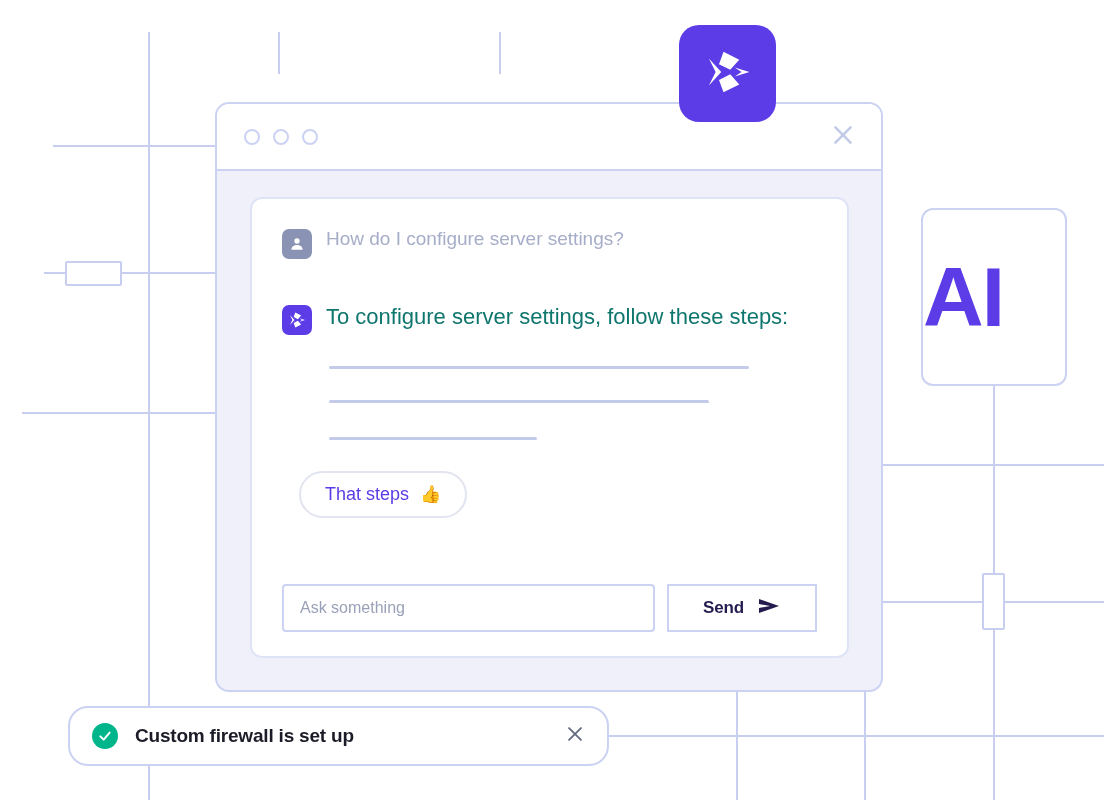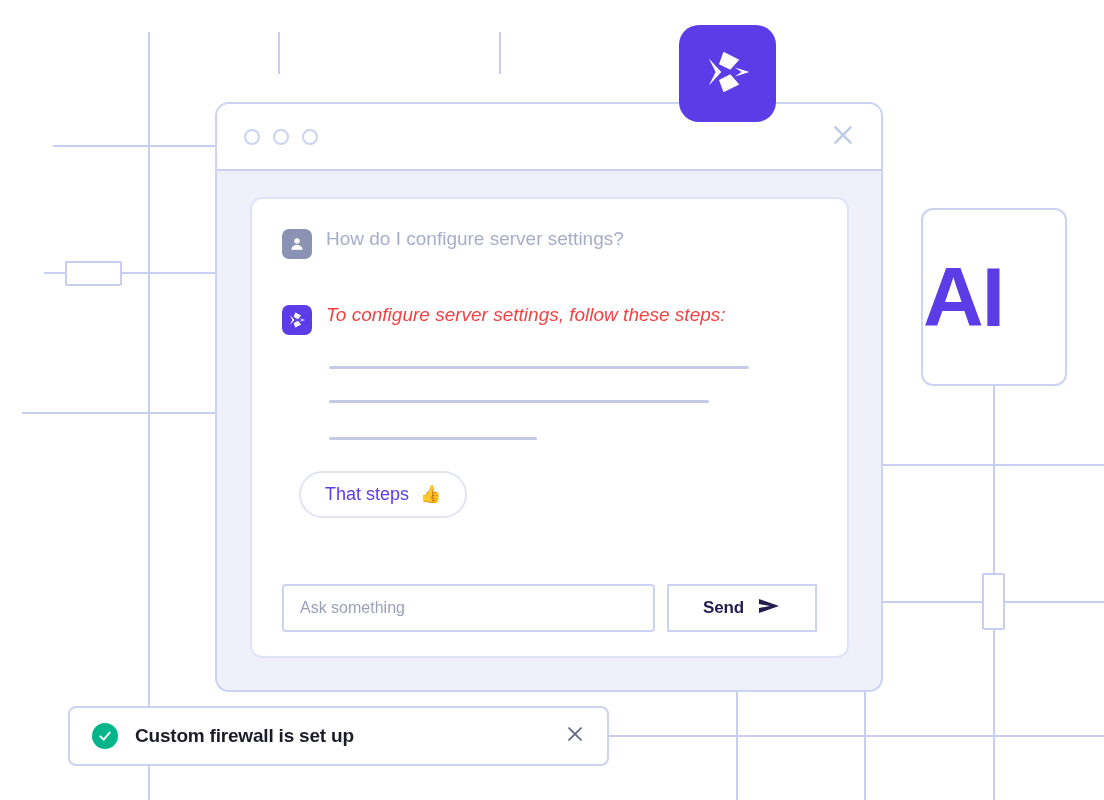--- a/index.html
+++ b/index.html
@@ -102,21 +102,21 @@
   .avatar-bot {
     width: 30px; height: 30px; border-radius: 7px;
     background: #5b3ce6;
     display: flex; align-items: center; justify-content: center;
     flex-shrink: 0; margin-top: 2px;
   }
   .msg-user .text {
     font-size: 19px; color: #a6adc8; line-height: 1.3;
   }
   .msg-bot .text {
-    font-size: 19px; color: #ef4444; line-height: 1.3; font-style: italic;
+    font-size: 22px; color: #0f766e; line-height: 1.3;
   }
 
   #skeleton { margin: 31px 0 0 47px; }
   .skl { height: 3px; background: #c3cbe8; border-radius: 2px; }
   .skl.s1 { width: 420px; margin-bottom: 31px; }
   .skl.s2 { width: 380px; margin-bottom: 34px; }
   .skl.s3 { width: 208px; }
 
   #helped-btn {
     margin: 31px 0 0 17px;
@@ -158,21 +158,21 @@
     font-size: 17px; font-weight: 700; color: #241c4f;
     letter-spacing: -0.2px;
   }
 
   
   #toast {
     position: absolute; left: 68px; top: 706px;
     width: 541px; height: 60px;
     background: #ffffff;
     border: 2px solid #ccd2f2;
-    border-radius: 8px;
+    border-radius: 20px;
     display: flex; align-items: center;
     padding: 0 18px 0 22px;
     z-index: 5;
   }
   #toast-check {
     width: 26px; height: 26px; border-radius: 50%;
     background: #00b589;
     display: flex; align-items: center; justify-content: center;
     flex-shrink: 0;
   }

